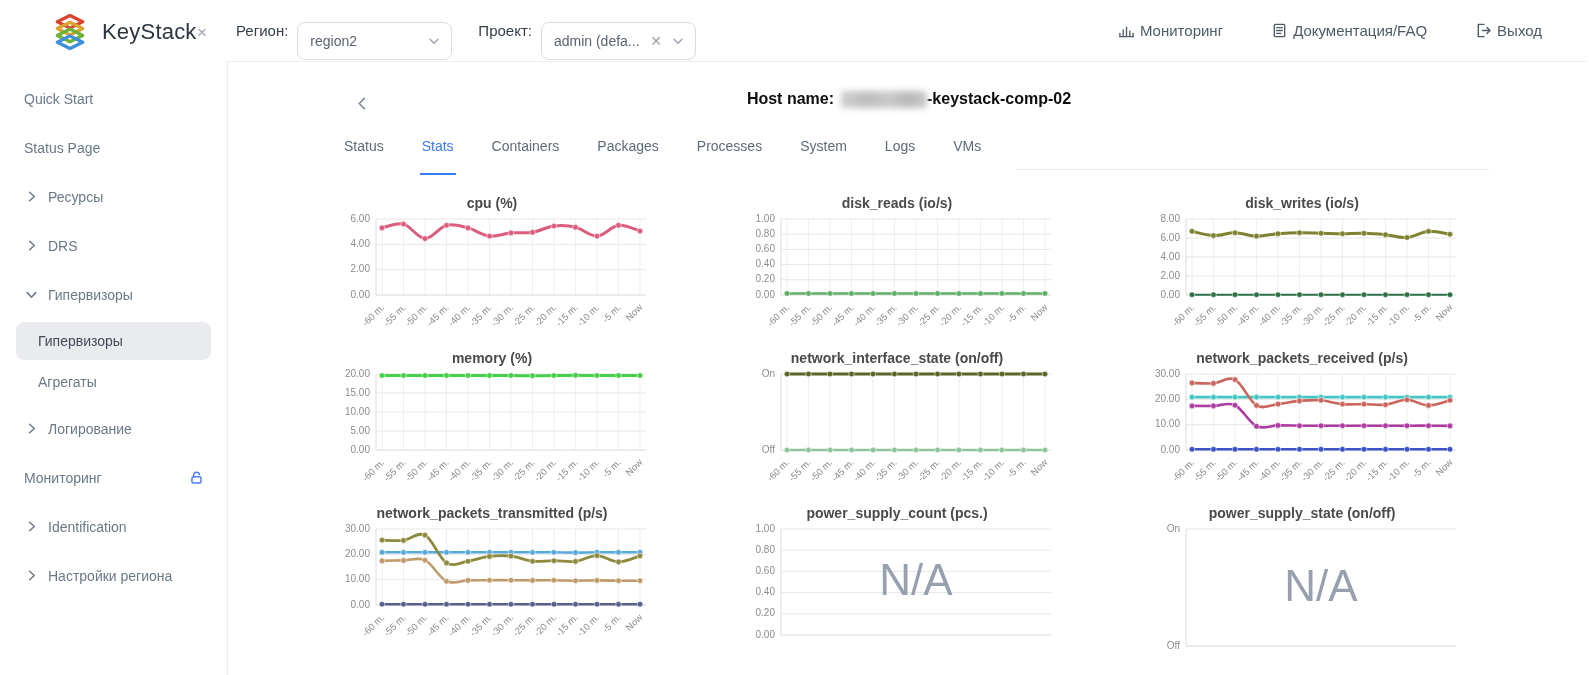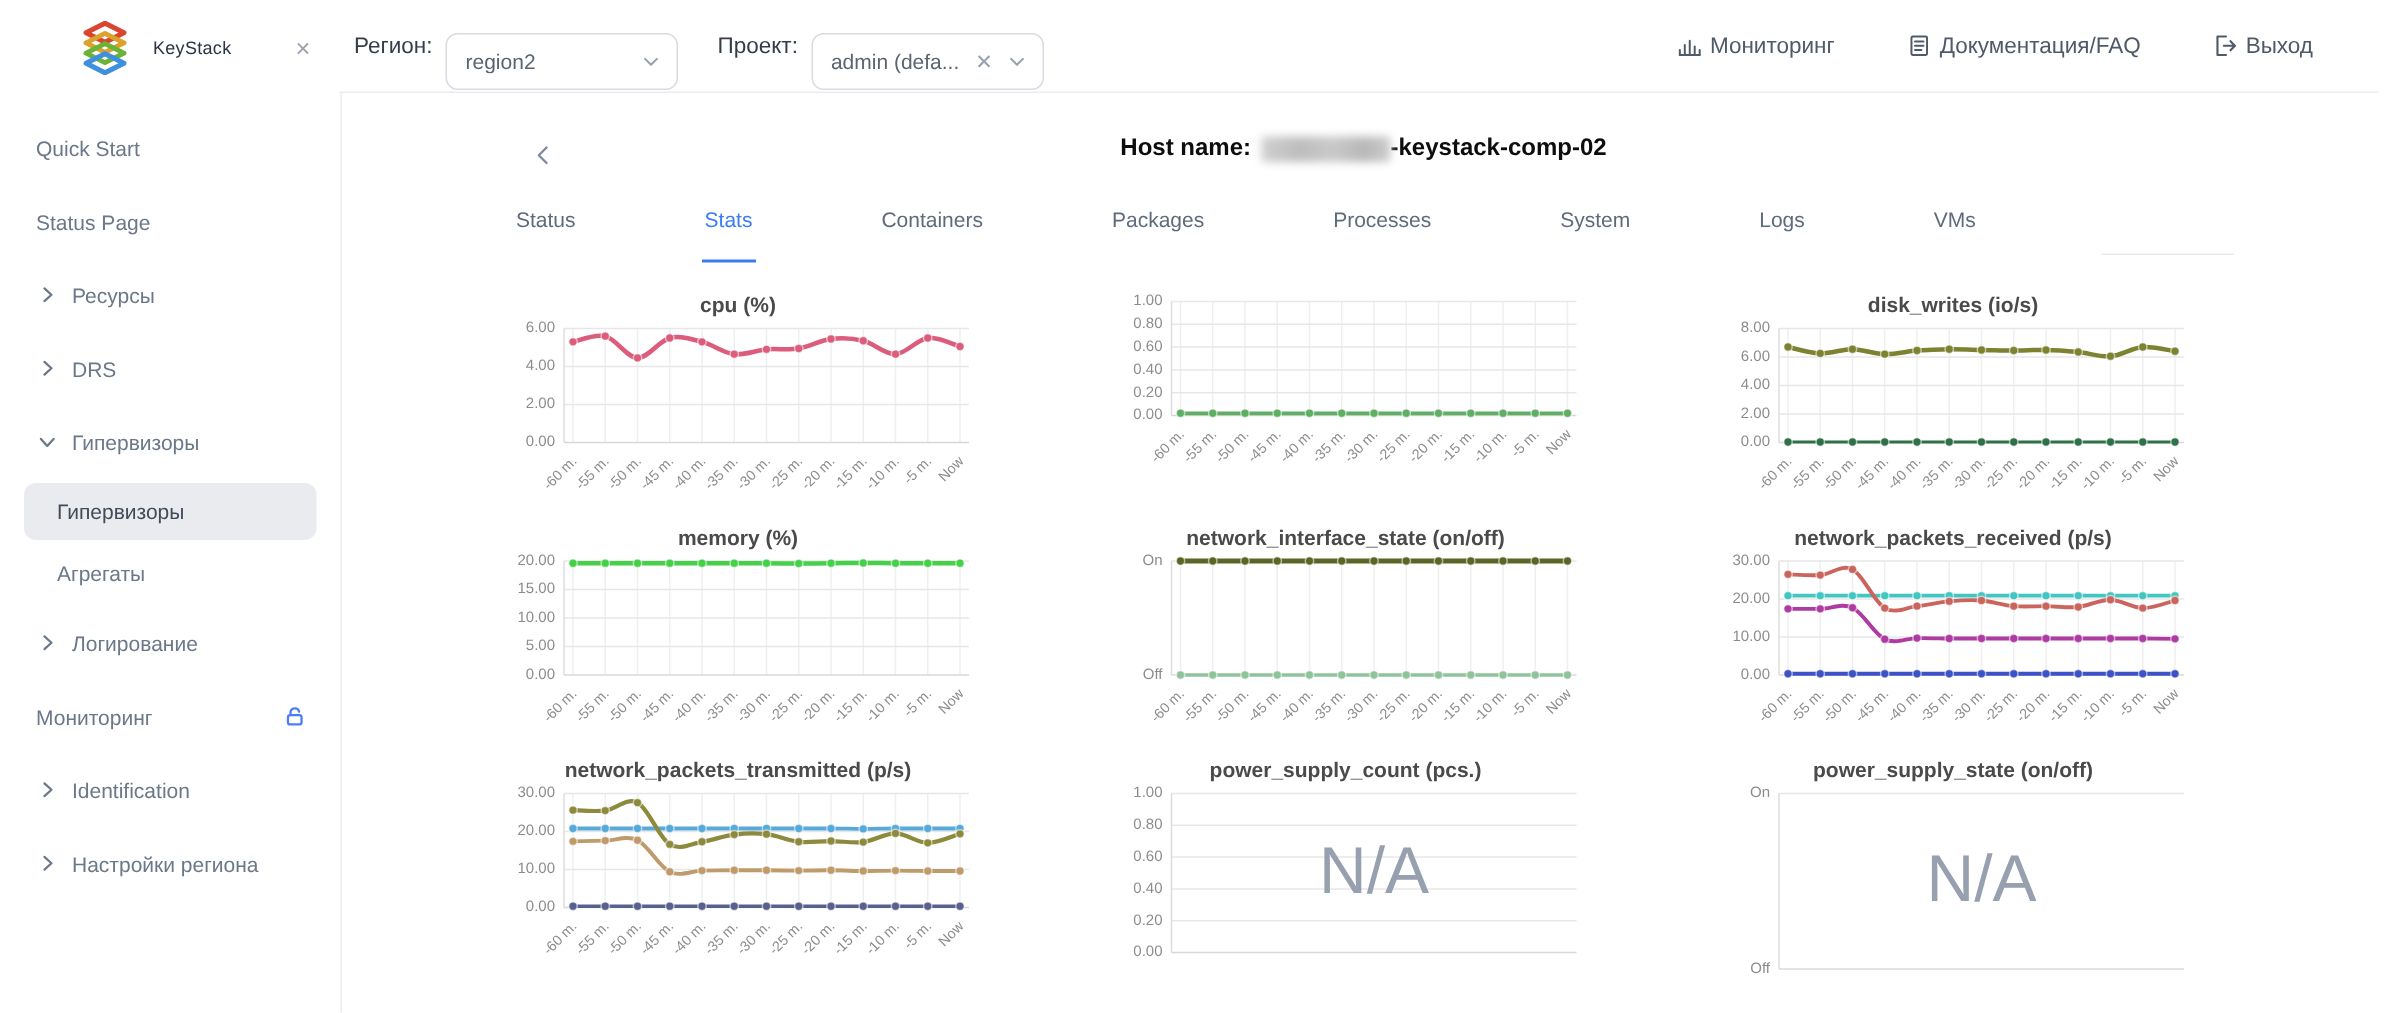--- a/index.html
+++ b/index.html
@@ -4,21 +4,21 @@
 <style>
   html,body{margin:0;padding:0;}
   body{
     width:1589px;height:675px;overflow:hidden;position:relative;
     background:#fff;font-family:"Liberation Sans",sans-serif;color:#333;
   }
   
   .sidebar{position:absolute;left:0;top:0;width:228px;height:675px;background:#fff;border-right:1px solid #ececf0;box-sizing:border-box;}
   .logo-row{display:flex;align-items:center;height:64px;padding-left:52px;padding-right:20px;}
   .logo-mark{width:38px;height:38px;display:flex;align-items:center;}
-  .brand-name{font-size:12px;color:#2b3440;margin-left:12px;letter-spacing:.2px;}
+  .brand-name{font-size:22px;color:#2b3440;margin-left:12px;letter-spacing:.2px;}
   .sidebar-close{margin-left:auto;color:#9aa3ae;font-size:17px;cursor:pointer;line-height:1;}
   .side-list{padding-top:10px;}
   .side-item{height:49px;display:flex;align-items:center;padding:0 22px 0 24px;color:#6b7888;font-size:14px;cursor:pointer;}
   .side-item .chev{width:15px;height:15px;margin-right:9px;display:flex;align-items:center;color:#6b7888;flex:0 0 auto;}
   .side-item .lock{margin-left:auto;display:flex;}
   .side-sub{height:38px;display:flex;align-items:center;margin:3px 16px;padding-left:22px;border-radius:8px;color:#6b7888;font-size:14px;cursor:pointer;}
   .side-sub.selected{background:#e9ebef;color:#424b58;}
   
   .topbar{position:absolute;left:226px;top:0;width:1360px;height:62px;border-bottom:1px solid #ececf0;display:flex;align-items:center;background:#fff;box-sizing:border-box;}
   .tb-label{font-size:15px;color:#343d49;}
@@ -29,21 +29,21 @@
   .select .clear{color:#98a1ad;font-size:14px;margin:0 9px 0 4px;line-height:1;}
   .select .dd{display:flex;color:#98a1ad;}
   .tb-menu{margin-left:auto;display:flex;align-items:center;gap:48px;padding-right:44px;color:#4e5a68;font-size:15px;}
   .tb-item{display:flex;align-items:center;gap:5px;cursor:pointer;white-space:nowrap;}
   .tb-item .ticon{display:flex;color:#4e5a68;}
   
   .content{position:absolute;left:229px;top:62px;width:1360px;height:613px;overflow:hidden;background:#fff;}
   .back-btn{position:absolute;left:124px;top:32px;width:18px;height:18px;display:flex;align-items:center;justify-content:center;color:#7e8aa0;cursor:pointer;}
   .host-row{display:flex;justify-content:center;align-items:center;margin-top:28px;font-size:16px;font-weight:bold;color:#0d0d0d;}
   .host-blur{width:86px;height:17px;border-radius:2px;margin:0 0 0 7px;background:linear-gradient(90deg,#cfcfcf,#bdbdbd 30%,#c9c9c9 55%,#b8b8b8 80%,#cccccc);filter:blur(3px);}
-  .tabs-row{display:flex;margin:26px 100px 0 113px;align-items:flex-start;gap:48px;}
+  .tabs-row{display:flex;margin:26px 100px 0 113px;align-items:flex-start;}
   .tab{margin-right:34px;font-size:14px;color:#5f6b7a;padding:4px 2px 14px;line-height:16px;cursor:pointer;white-space:nowrap;}
   .tab.active{color:#3b7cf5;border-bottom:2px solid #3b7cf5;padding-bottom:19px;}
   .tabs-filler{flex:1;height:35px;border-bottom:1px solid #e6e8ec;}
   .charts{margin:20px 0 0 109px;display:grid;grid-template-columns:repeat(3,405px);row-gap:7px;}
   .chart-block{width:405px;}
   .chart-title{width:308px;text-align:center;font-size:14px;font-weight:bold;color:#4a4a4a;margin-bottom:2px;white-space:nowrap;}
   .chart-svg svg{display:block;overflow:visible;}
 </style>
 </head>
 <body>
@@ -265,20 +265,21 @@
             <circle cx="194.5" cy="19.3" r="2.8" fill="#db5c7b" stroke="rgba(255,255,255,0.55)" stroke-width="1"></circle>
             <circle cx="216.0" cy="13.0" r="2.8" fill="#db5c7b" stroke="rgba(255,255,255,0.55)" stroke-width="1"></circle>
             <circle cx="237.5" cy="14.2" r="2.8" fill="#db5c7b" stroke="rgba(255,255,255,0.55)" stroke-width="1"></circle>
             <circle cx="259.0" cy="23.1" r="2.8" fill="#db5c7b" stroke="rgba(255,255,255,0.55)" stroke-width="1"></circle>
             <circle cx="280.5" cy="12.3" r="2.8" fill="#db5c7b" stroke="rgba(255,255,255,0.55)" stroke-width="1"></circle>
             <circle cx="302.0" cy="18.0" r="2.8" fill="#db5c7b" stroke="rgba(255,255,255,0.55)" stroke-width="1"></circle>
           </svg>
         </div>
       </div>
       <div class="chart-block">
+        <div class="chart-title">disk_reads (io/s)</div>
         <div class="chart-svg">
           <svg width="316" height="130" viewBox="0 0 316 130">
             <line x1="44.0" y1="6" x2="44.0" y2="82" stroke="#efefef" stroke-width="1"></line>
             <line x1="65.5" y1="6" x2="65.5" y2="82" stroke="#efefef" stroke-width="1"></line>
             <line x1="87.0" y1="6" x2="87.0" y2="82" stroke="#efefef" stroke-width="1"></line>
             <line x1="108.5" y1="6" x2="108.5" y2="82" stroke="#efefef" stroke-width="1"></line>
             <line x1="130.0" y1="6" x2="130.0" y2="82" stroke="#efefef" stroke-width="1"></line>
             <line x1="151.5" y1="6" x2="151.5" y2="82" stroke="#efefef" stroke-width="1"></line>
             <line x1="173.0" y1="6" x2="173.0" y2="82" stroke="#efefef" stroke-width="1"></line>
             <line x1="194.5" y1="6" x2="194.5" y2="82" stroke="#efefef" stroke-width="1"></line>

